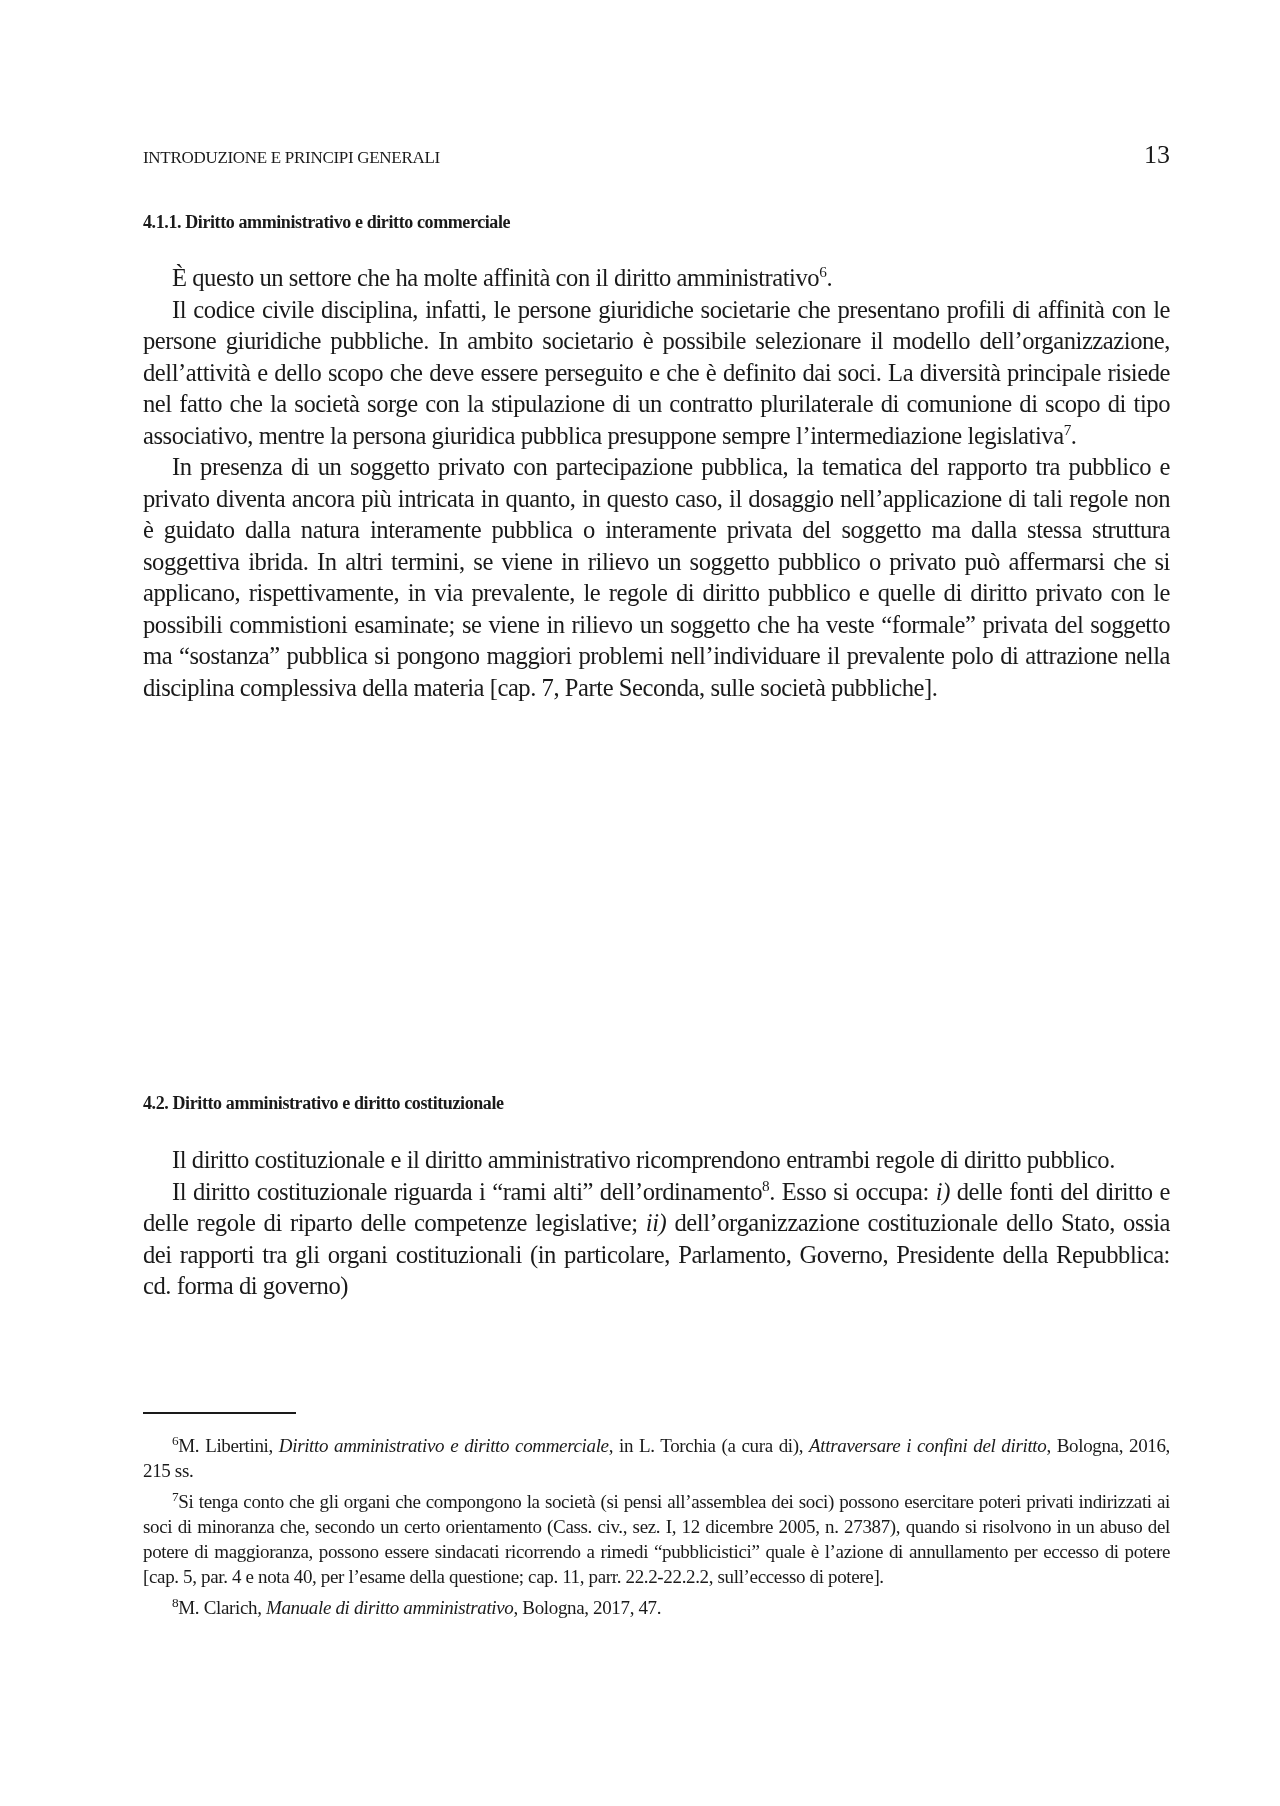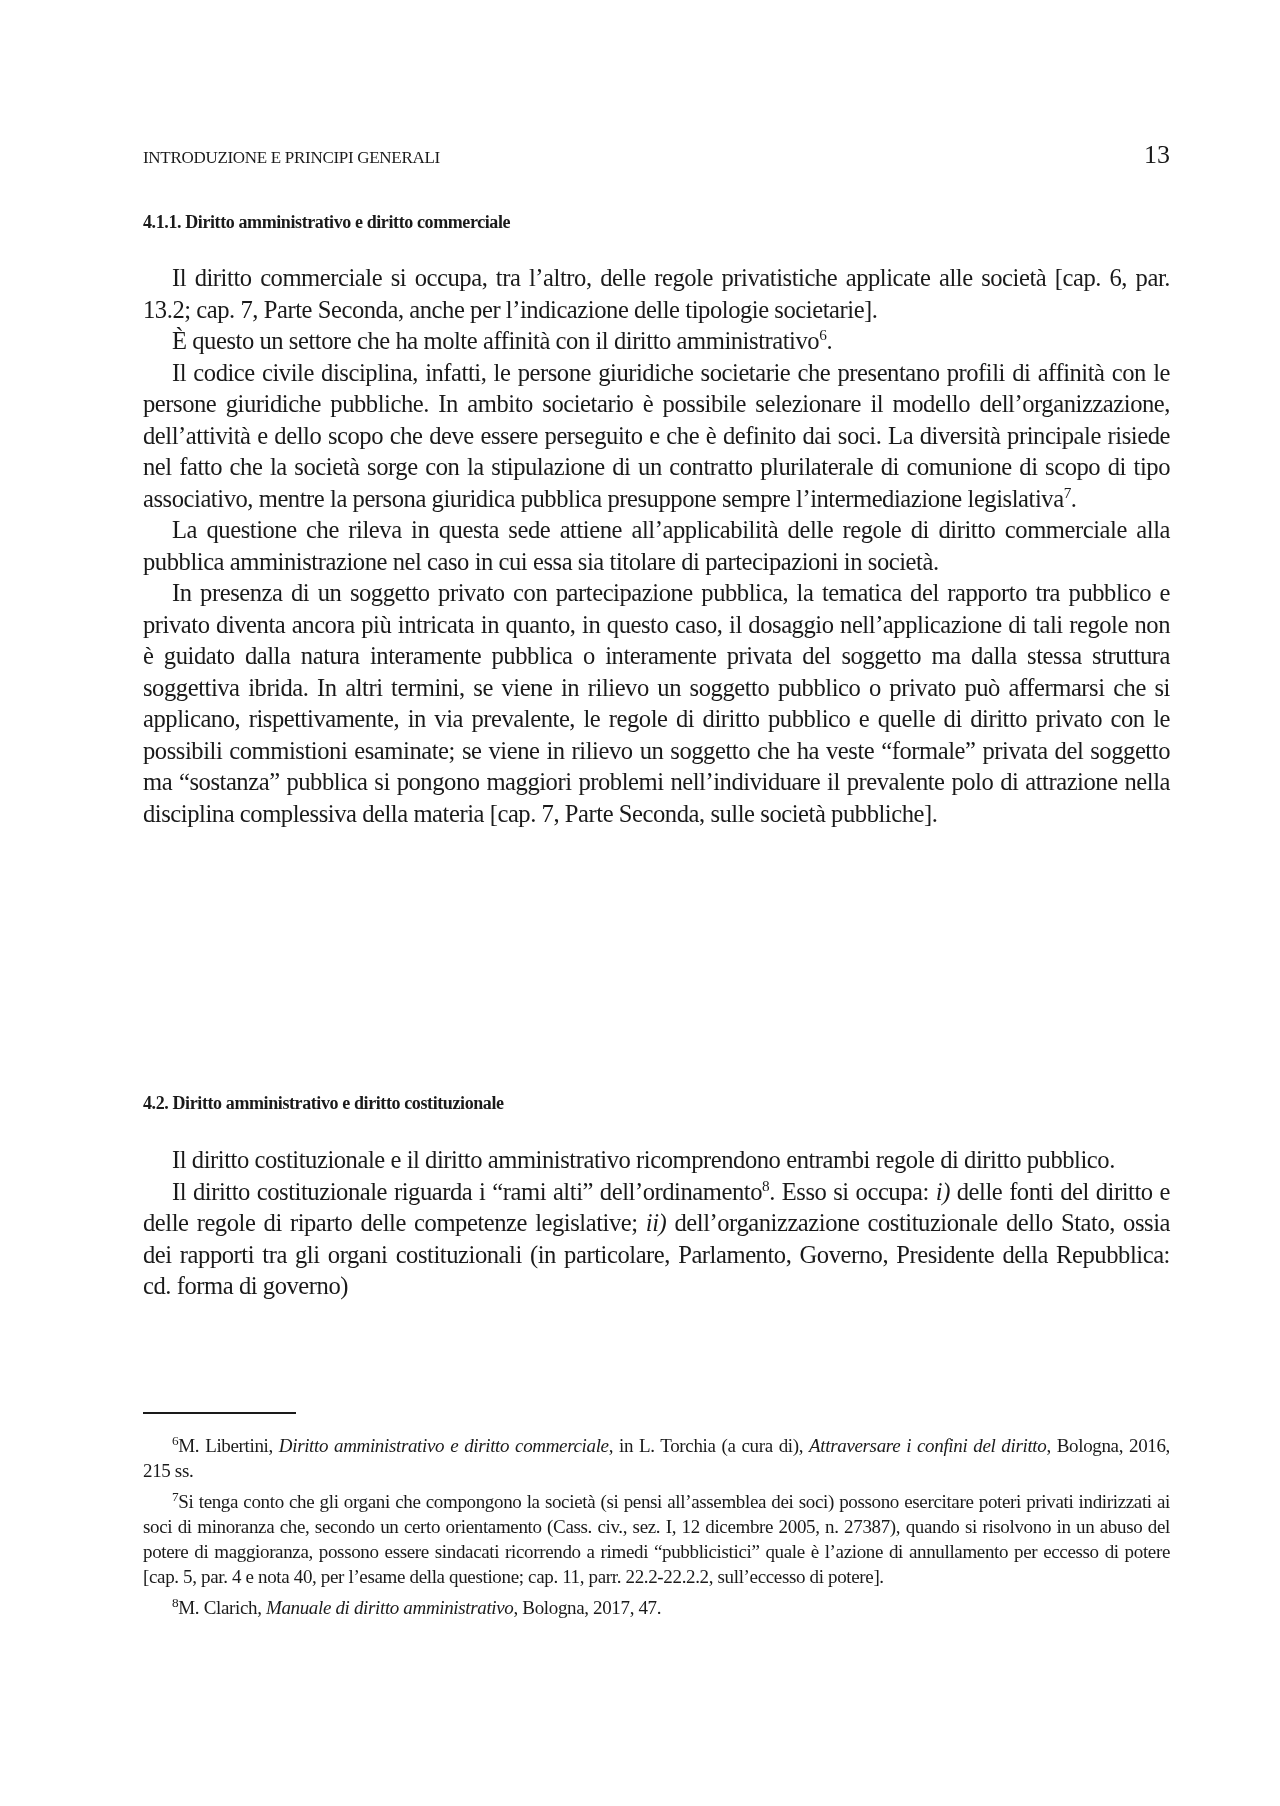--- a/index.html
+++ b/index.html
@@ -43,24 +43,22 @@
 <div class="page">
 
   <div class="running-head">
     <span class="running-title">INTRODUZIONE E PRINCIPI GENERALI</span>
     <span class="page-number">13</span>
   </div>
 
   <h2 class="section-heading" style="top:212px;">4.1.1. Diritto amministrativo e diritto commerciale</h2>
 
   <div class="body-text" style="top:262px;">
-    <p><span>Il diritto commerciale si occupa, tra l’altro, delle regole privatistiche applicate alle società [cap. 6, par. 13.2; cap. 7, Parte Seconda, anche per l’indicazione delle tipologie societarie].</span></p>
     <p><span>È questo un settore che ha molte affinità con il diritto amministrativo</span><sup>6</sup><span>.</span></p>
     <p><span>Il codice civile disciplina, infatti, le persone giuridiche societarie che presentano profili di affinità con le persone giuridiche pubbliche. In ambito societario è possibile selezionare il modello dell’organizzazione, dell’attività e dello scopo che deve essere perseguito e che è definito dai soci. La diversità principale risiede nel fatto che la società sorge con la stipulazione di un contratto plurilaterale di comunione di scopo di tipo associativo, mentre la persona giuridica pubblica presuppone sempre l’intermediazione legislativa</span><sup>7</sup><span>.</span></p>
-    <p><span>La questione che rileva in questa sede attiene all’applicabilità delle regole di diritto commerciale alla pubblica amministrazione nel caso in cui essa sia titolare di partecipazioni in società.</span></p>
     <p><span>In presenza di un soggetto privato con partecipazione pubblica, la tematica del rapporto tra pubblico e privato diventa ancora più intricata in quanto, in questo caso, il dosaggio nell’applicazione di tali regole non è guidato dalla natura interamente pubblica o interamente privata del soggetto ma dalla stessa struttura soggettiva ibrida. In altri termini, se viene in rilievo un soggetto pubblico o privato può affermarsi che si applicano, rispettivamente, in via prevalente, le regole di diritto pubblico e quelle di diritto privato con le possibili commistioni esaminate; se viene in rilievo un soggetto che ha veste “formale” privata del soggetto ma “sostanza” pubblica si pongono maggiori problemi nell’individuare il prevalente polo di attrazione nella disciplina complessiva della materia [cap. 7, Parte Seconda, sulle società pubbliche].</span></p>
   </div>
 
   <h2 class="section-heading" style="top:1093px;">4.2. Diritto amministrativo e diritto costituzionale</h2>
 
   <div class="body-text" style="top:1144px;">
     <p><span>Il diritto costituzionale e il diritto amministrativo ricomprendono entrambi regole di diritto pubblico.</span></p>
     <p><span>Il diritto costituzionale riguarda i “rami alti” dell’ordinamento</span><sup>8</sup><span>. Esso si occupa: </span><i>i)</i><span> delle fonti del diritto e delle regole di riparto delle competenze legislative; </span><i>ii)</i><span> dell’organizzazione costituzionale dello Stato, ossia dei rapporti tra gli organi costituzionali (in particolare, Parlamento, Governo, Presidente della Repubblica: cd. forma di governo)</span></p>
   </div>
 

